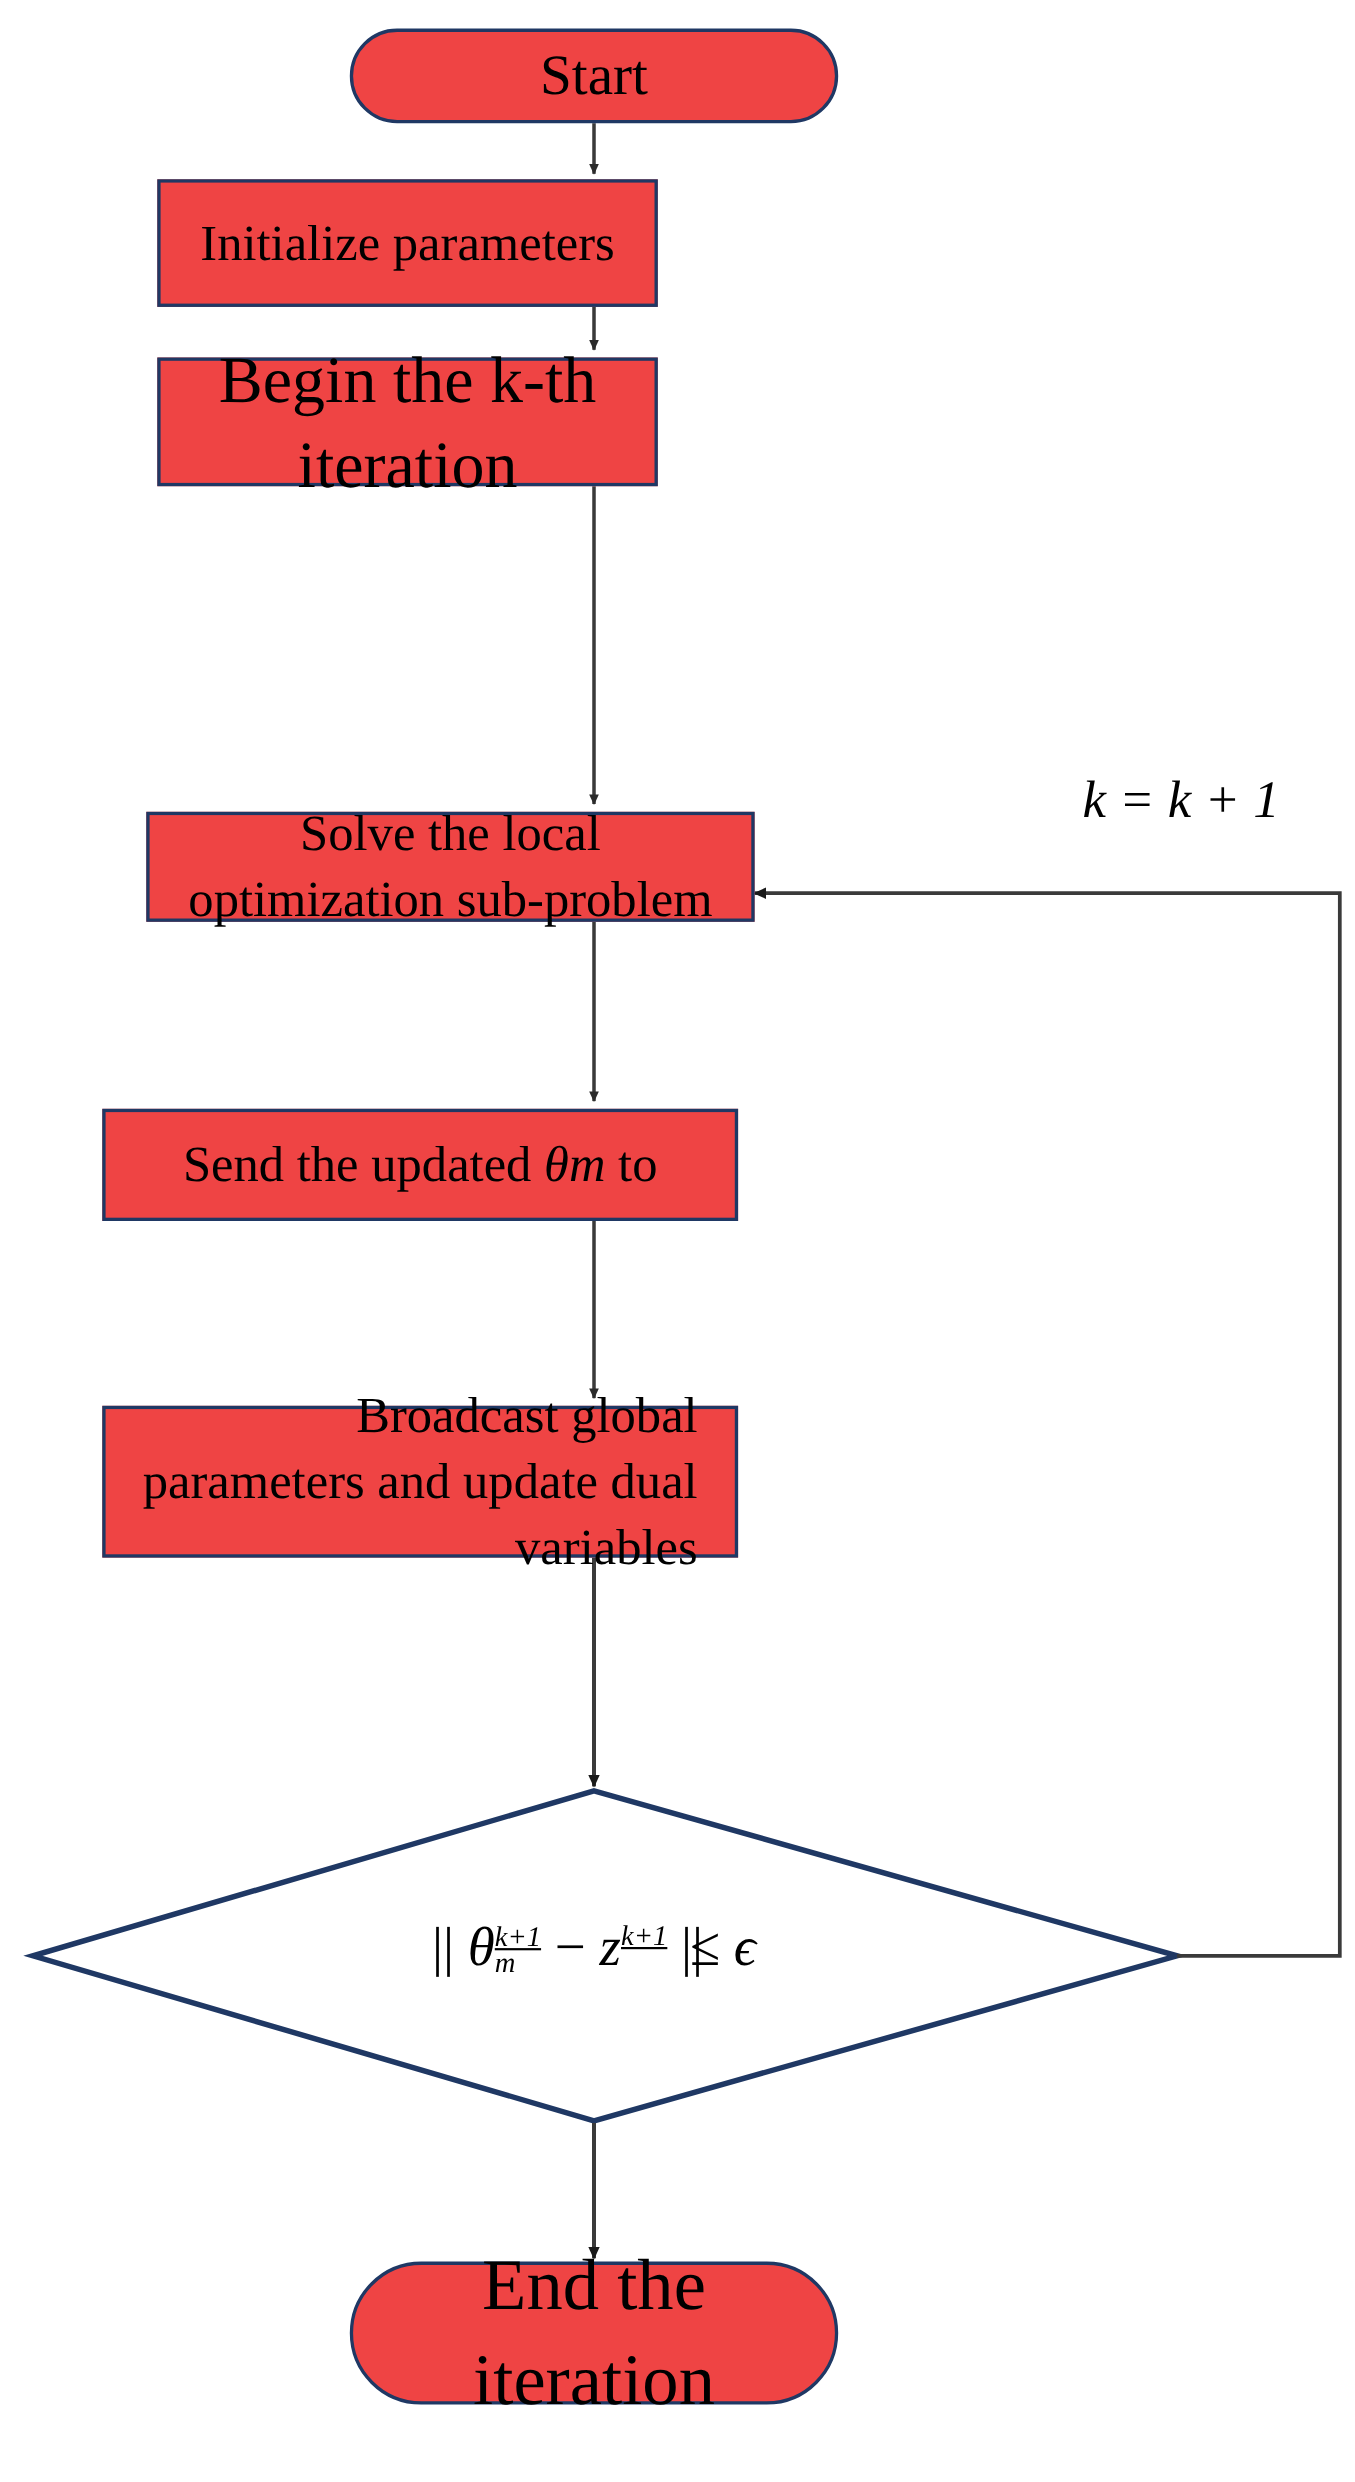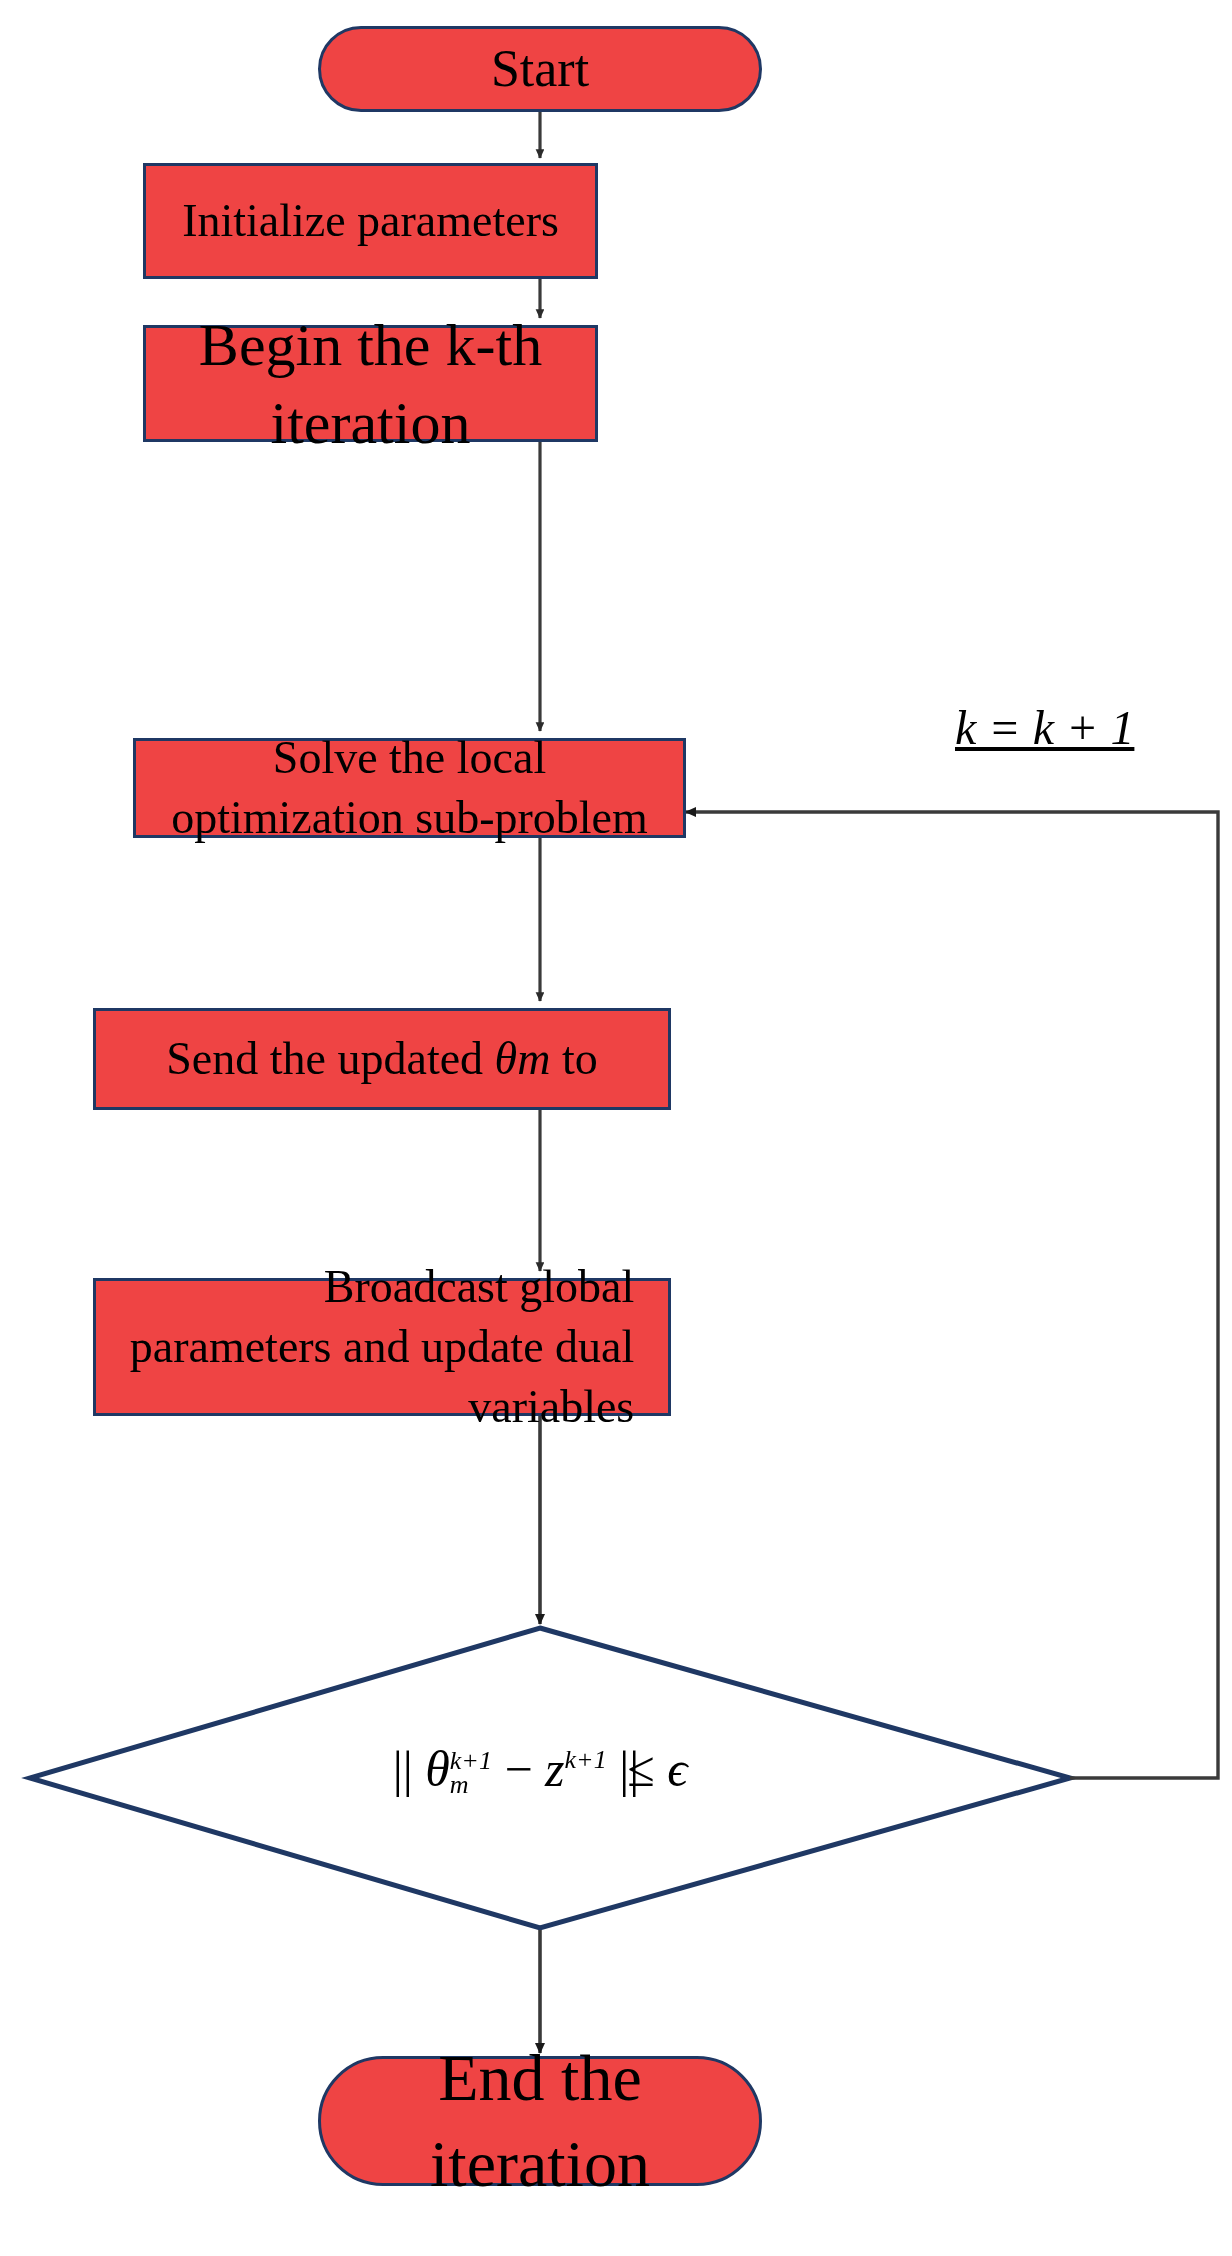--- a/index.html
+++ b/index.html
@@ -39,20 +39,21 @@
   .node .txt {
     padding: 0 10px;
     white-space: pre-line;
   }
   .mi { font-style: italic; text-align: right; }
   .sup {
     font-size: 0.58em;
     vertical-align: super;
     font-style: italic;
     line-height: 0;
+    text-decoration: underline;
   }
   .sub {
     font-size: 0.58em;
     vertical-align: sub;
     font-style: italic;
     line-height: 0;
   }
   .free-label {
     position: absolute;
     color: #000000;
@@ -130,15 +131,15 @@
 
 <div class="diamond-label" style="left:230px; top:1740px; width:620px; font-size:50px;">
   <span>||</span>&nbsp;<span class="mi">θ</span><span style="display:inline-block; vertical-align:middle; position:relative; top:-2px;"><span class="sup" style="display:block; font-size:26px; line-height:0.9; vertical-align:baseline; text-align:left;">k+1</span><span class="sub" style="display:block; font-size:26px; line-height:0.9; vertical-align:baseline; text-align:left;">m</span></span>&nbsp;<span>−</span>&nbsp;<span class="mi">z</span><span class="sup" style="font-size:26px;">k+1</span>&nbsp;<span>||</span><span style="margin-left:-12px;">≤</span>&nbsp;<span class="mi">ϵ</span>
 </div>
 
 <div class="node terminal" style="left:318px; top:2056px; width:444px; height:130px; font-size:66px;">
   <span class="txt">End the
 iteration</span>
 </div>
 
-<div class="free-label" style="left:955px; top:700px; font-size:48px;text-decoration:underline;">
+<div class="free-label" style="left:984px; top:700px; font-size:48px;">
   <span>k = k + 1</span>
 </div>
 
 </body></html>

